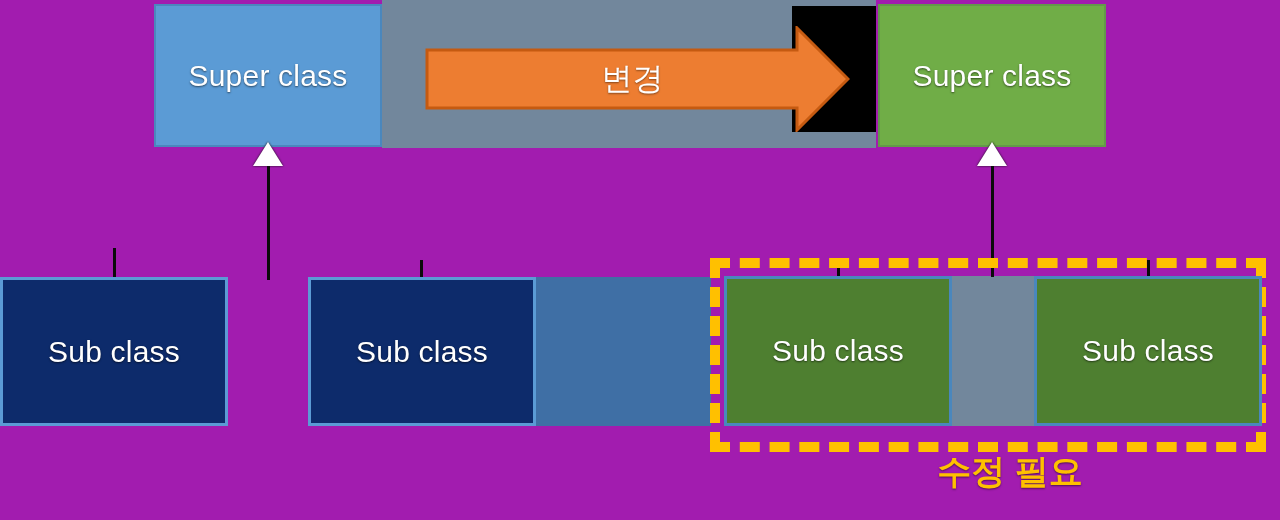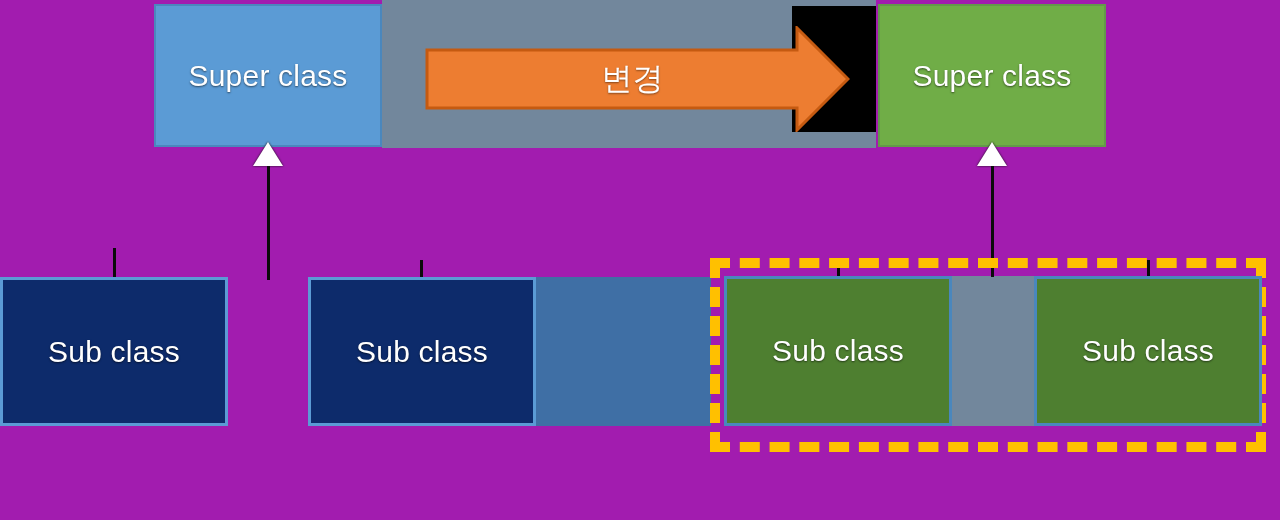--- a/index.html
+++ b/index.html
@@ -186,14 +186,17 @@
   </div>
 
   <div class="abs box box-sub-green-1">
     <span>Sub class</span>
   </div>
 
   <div class="abs box box-sub-green-2">
     <span>Sub class</span>
   </div>
 
+  <div class="abs dashed-caption">
+    <span>수정 필요</span>
+  </div>
 
 </div>
 
 </body></html>

